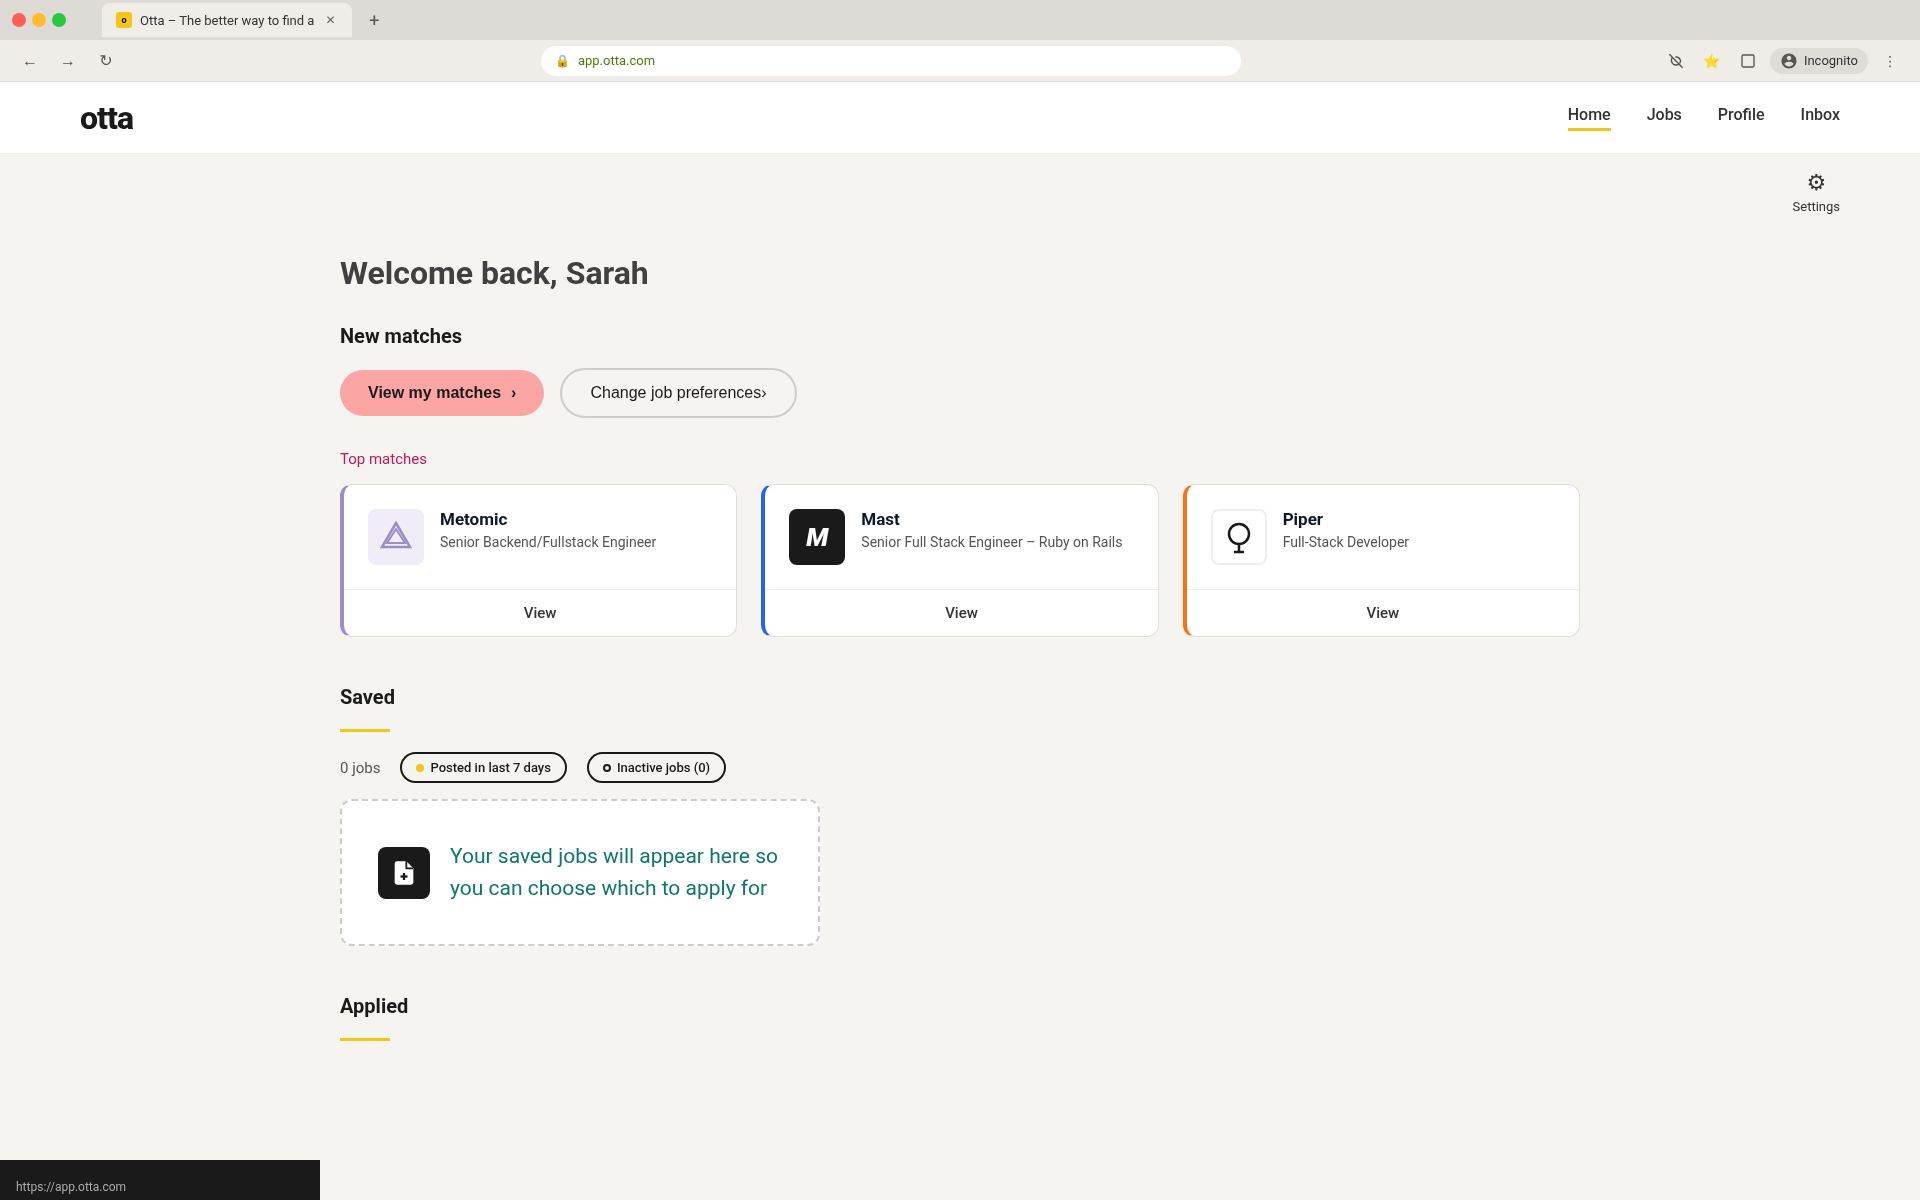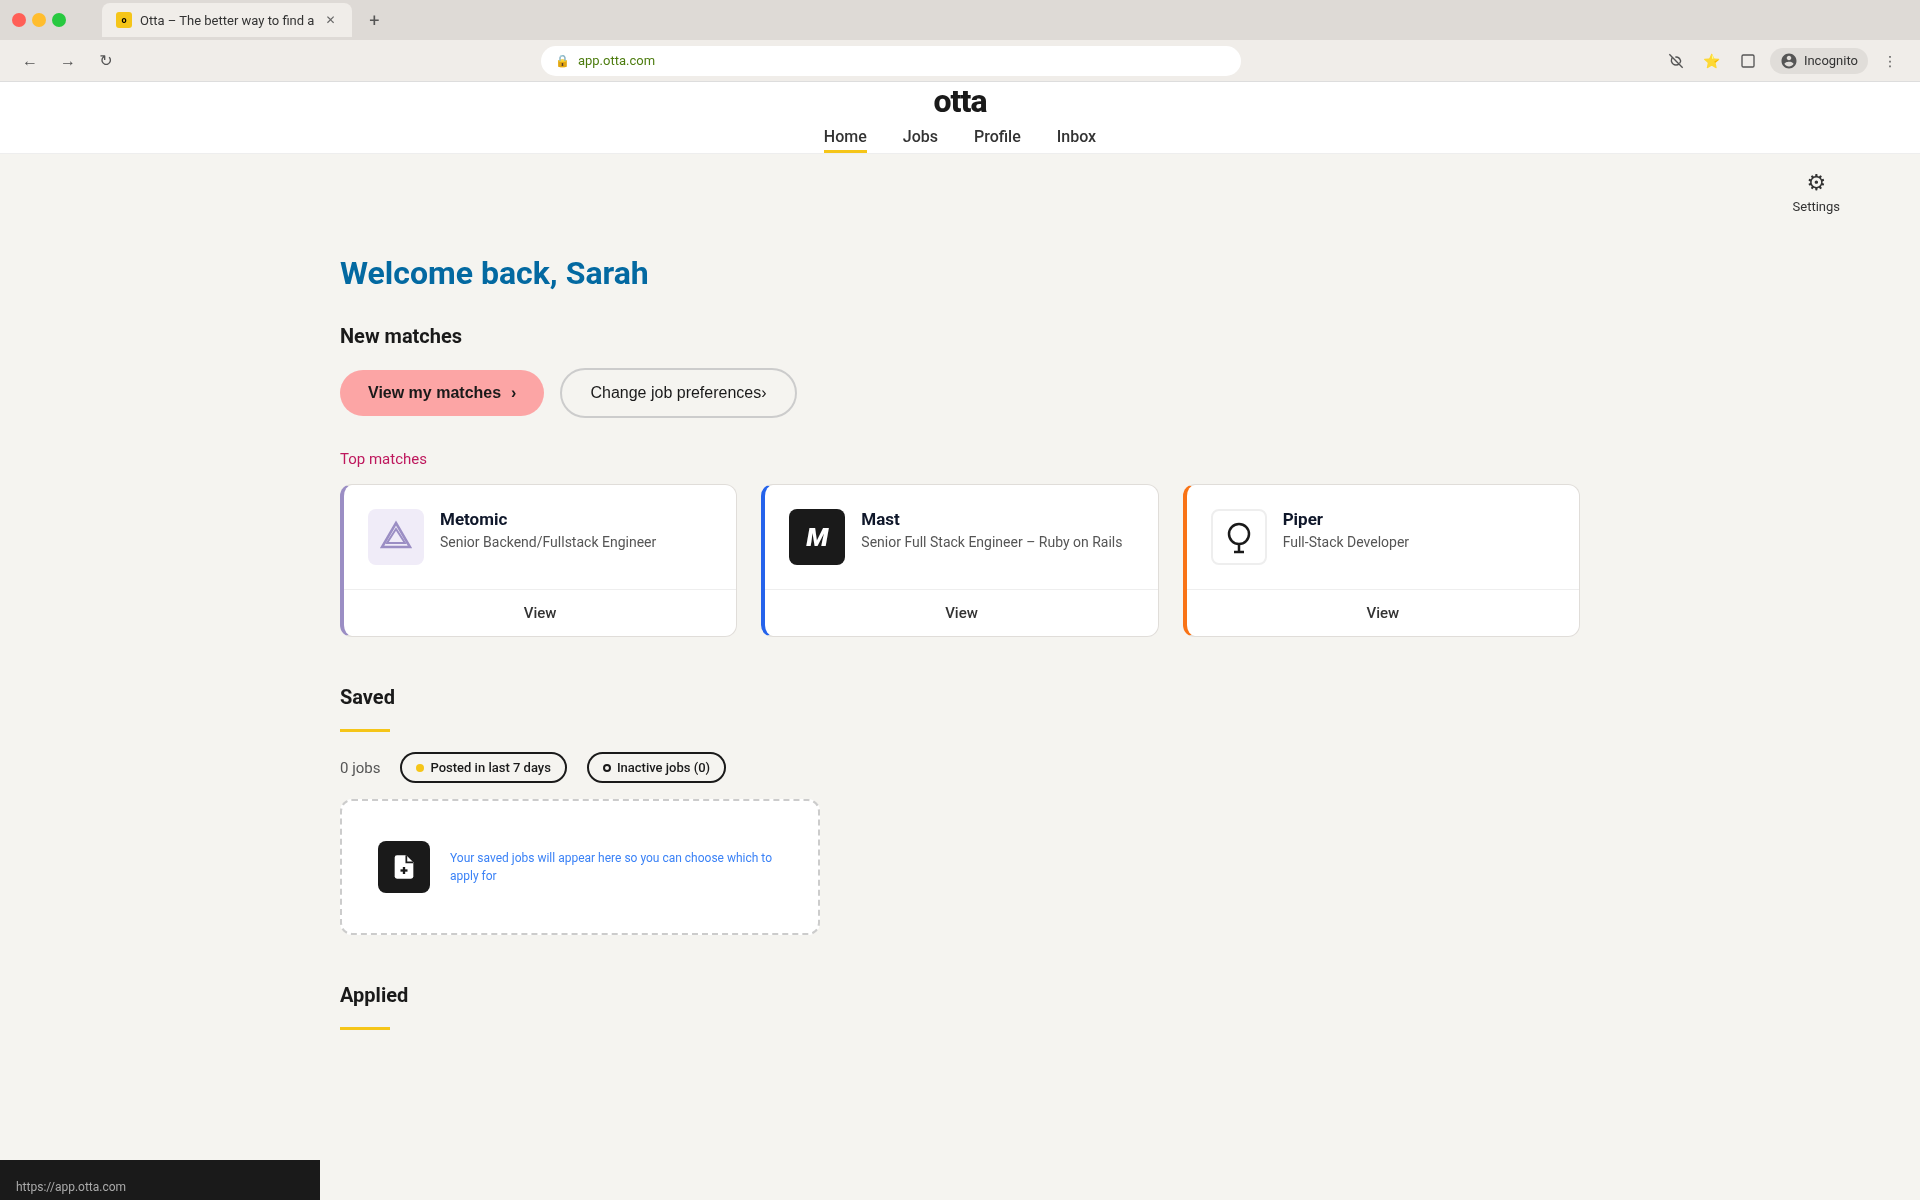--- a/index.html
+++ b/index.html
@@ -153,21 +153,20 @@
 
     
     .app-header {
       background: white;
       display: flex;
       align-items: center;
       justify-content: space-between;
       padding: 0 80px;
       height: 72px;
       border-bottom: 1px solid #eee;
-      flex-direction: column;
     }
     .logo {
       font-size: 32px;
       font-weight: 800;
       color: #1a1a1a;
       letter-spacing: -1px;
     }
     .logo span {
       color: #1a1a1a;
     }
@@ -202,21 +201,21 @@
       color: #333;
       font-size: 13px;
     }
     .settings-gear {
       font-size: 22px;
     }
 
     .welcome-heading {
       font-size: 32px;
       font-weight: 700;
-      color: #0369a1;
+      color: #404040;
       margin-bottom: 32px;
     }
 
     .section-title {
       font-size: 20px;
       font-weight: 700;
       color: #1a1a1a;
       margin-bottom: 20px;
     }
 
@@ -386,22 +385,22 @@
       background: #1a1a1a;
       border-radius: 8px;
       display: flex;
       align-items: center;
       justify-content: center;
       color: white;
       font-size: 24px;
       flex-shrink: 0;
     }
     .empty-saved-text {
-      font-size: 12px;
-      color: #3b82f6;
+      font-size: 21px;
+      color: #0f766e;
       line-height: 1.5;
     }
 
     
     .applied-section {
       margin-bottom: 48px;
     }
     .section-underline {
       height: 3px;
       width: 50px;

